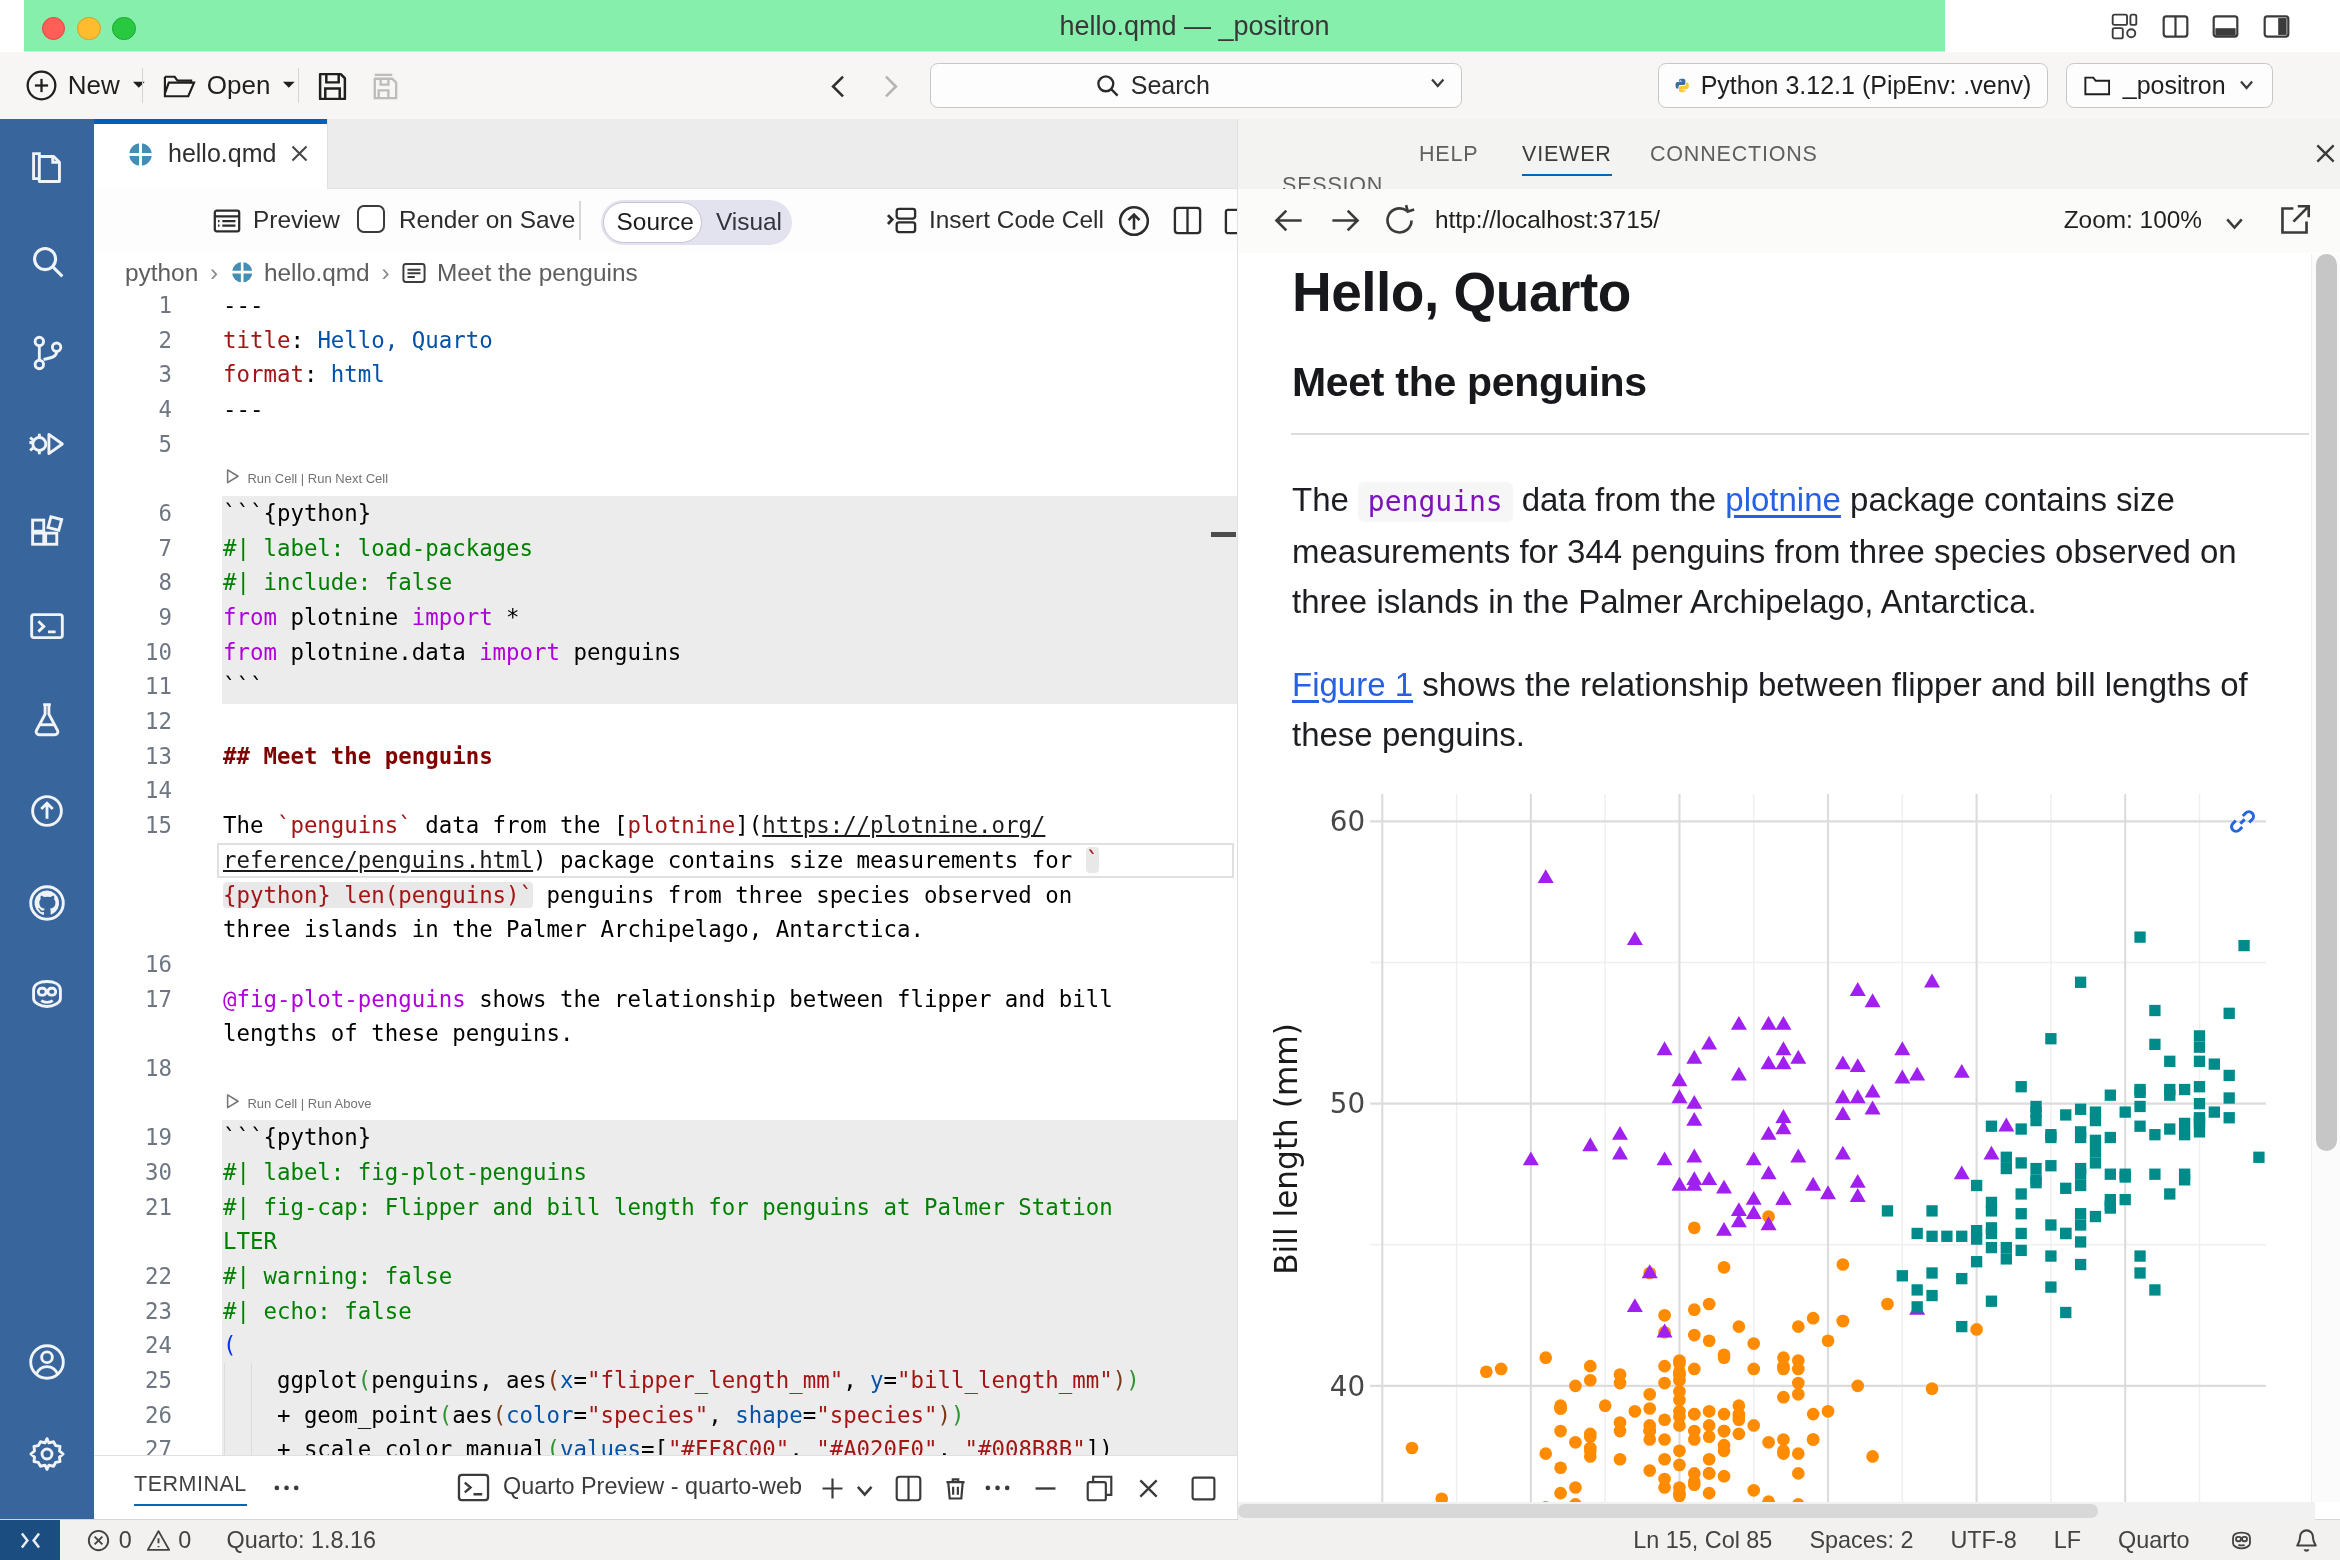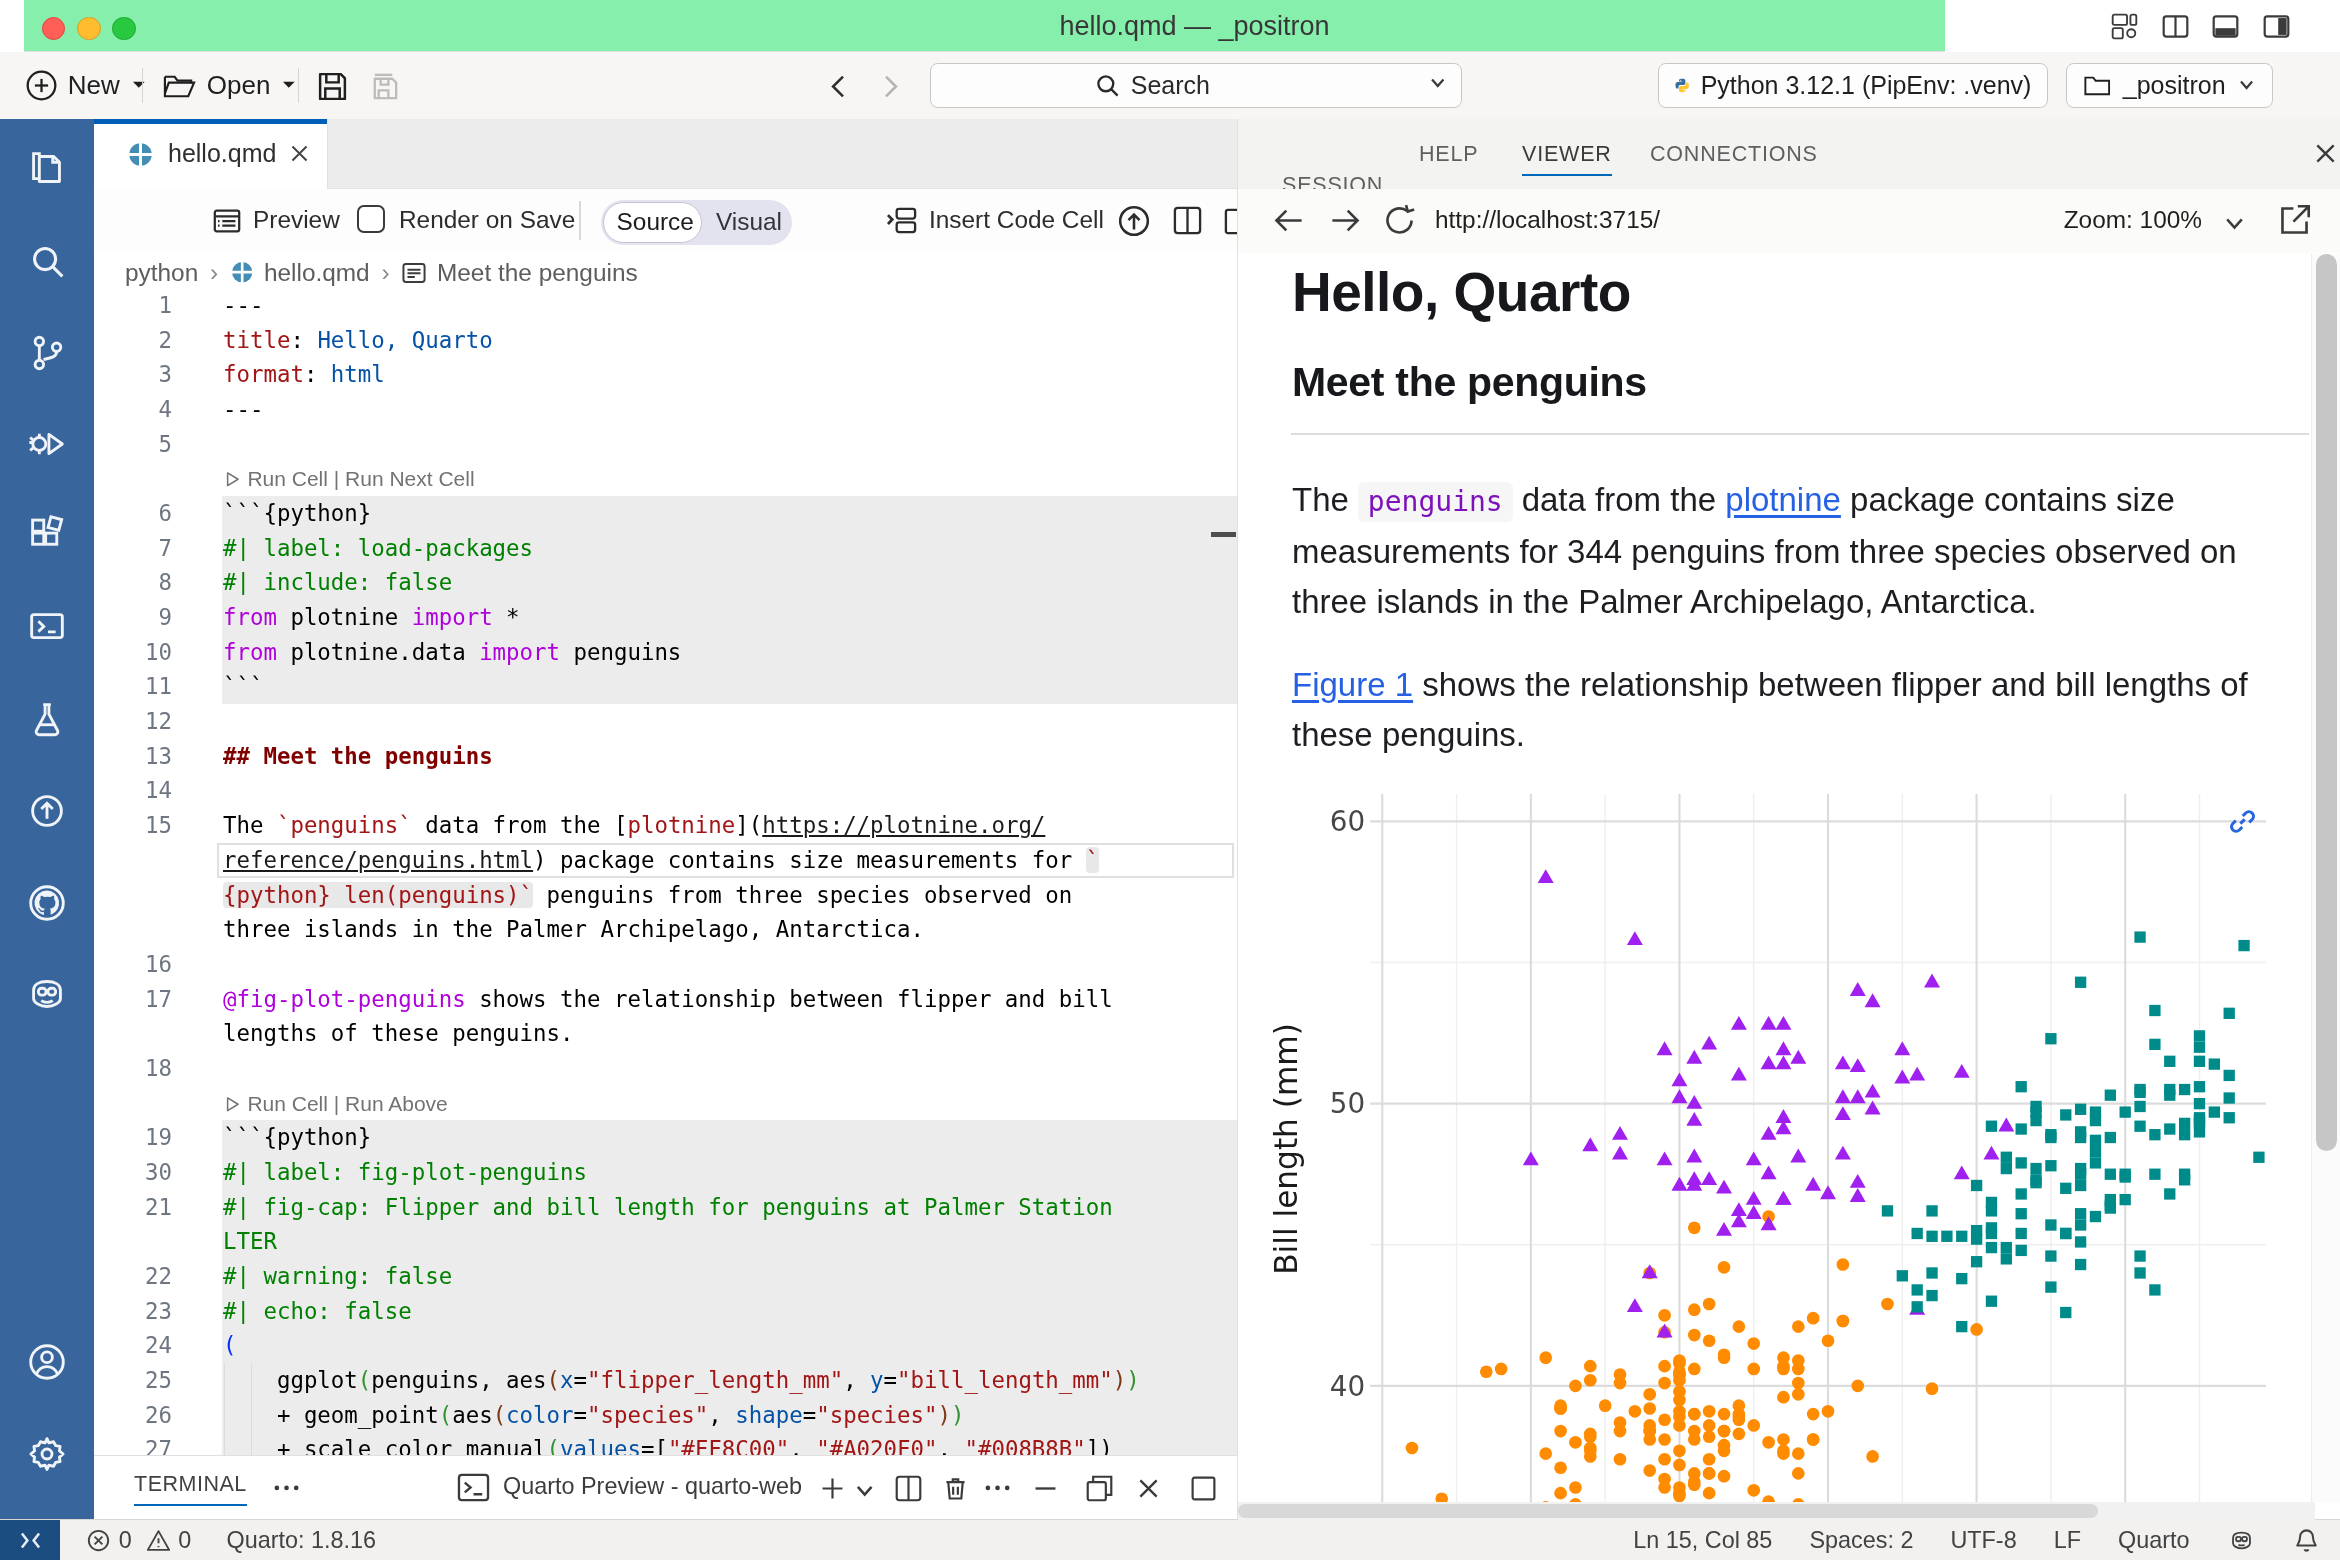--- a/index.html
+++ b/index.html
@@ -39,21 +39,21 @@
   .pill .t2{position:absolute;left:115px;top:8.8px;font-size:24.4px;color:#33333b;}
   .breadcrumb{position:absolute;left:94px;top:252px;width:1143px;height:41px;background:#ffffff;display:flex;align-items:center;color:#5d5d5d;font-size:24.4px;}
 
   
   .codearea{position:absolute;left:94px;top:288px;width:1143px;height:1167px;background:#ffffff;overflow:hidden;}
   .crow{position:absolute;left:0;width:1118px;height:35px;font-family:"DejaVu Sans Mono",monospace;font-size:22.4px;line-height:35px;white-space:pre;}
   .crow .bg{position:absolute;left:128px;right:-25px;top:0;height:100%;background:#ececec;}
   .crow .boxhl{position:absolute;left:123px;right:-21.5px;top:0;height:100%;border:2px solid #e0e0e0;box-sizing:border-box;background:#fff;}
   .crow .num{position:absolute;left:0;top:0;width:78px;text-align:right;color:#6e7681;}
   .crow .code{position:absolute;left:129px;top:0;}
-  .crow.deco{font-family:"Liberation Sans",sans-serif;font-size:21px;color:#737373;line-height:39px;}
+  .crow.deco{font-family:"Liberation Sans",sans-serif;font-size:13px;color:#737373;line-height:39px;}
   .k0{color:#000000}.red{color:#a31515}.blue{color:#0451a5}.green{color:#008000}
   .purple{color:#af00db}.h{color:#800000;font-weight:bold}
   .u{color:#1b1b1b;text-decoration:underline}
   .b1{color:#0431fa}.b2{color:#319331}.b3{color:#7b3814}
   .chip{background:#e8e8e8;border-radius:3.9px}
   .iguide{position:absolute;width:1px;background:#dcdcdc;}
   .ovr-dash{position:absolute;left:1211px;top:532px;width:25px;height:4.9px;background:#4d4d4d;}
 
   
   .terminal{position:absolute;left:94px;top:1455px;width:1143px;height:64px;background:#ffffff;border-top:1px solid #e0e0e0;box-sizing:border-box;}

